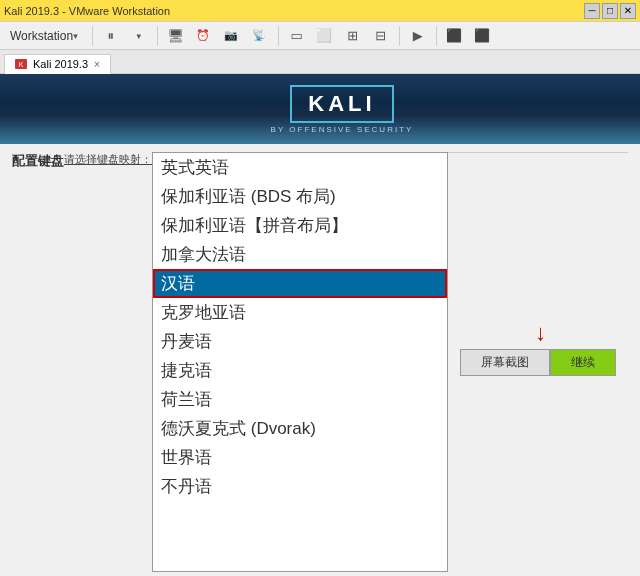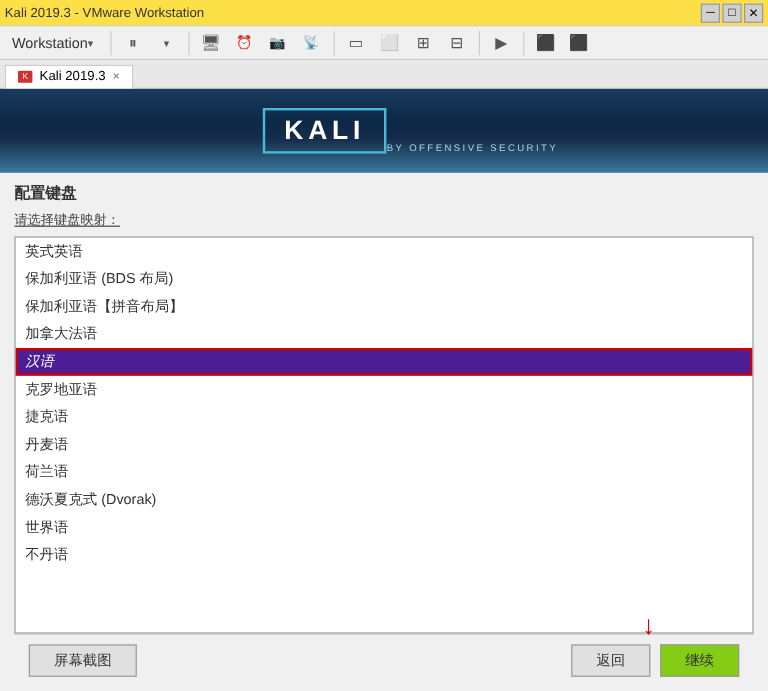--- a/index.html
+++ b/index.html
@@ -134,22 +134,22 @@
     .kali-banner {
       background: linear-gradient(180deg, #1a3a5c 0%, #0d2847 40%, #162d4a 60%, #3a7a9c 100%);
       height: 70px;
       display: flex;
       align-items: center;
       justify-content: center;
       position: relative;
     }
     .kali-logo-container {
       display: flex;
-      flex-direction: row;
-      align-items: flex-end;
+      flex-direction: column;
+      align-items: center;
       margin-left: 44px;
     }
     .kali-logo-box {
       border: 2px solid #4ab8d8;
       padding: 4px 16px;
       display: flex;
       align-items: center;
       justify-content: center;
     }
     .kali-logo-text {
@@ -166,21 +166,21 @@
       margin-top: 2px;
       font-family: Arial, sans-serif;
     }
 
     
     .config-section {
       background: #f0f0f0;
       padding: 8px 12px 4px 12px;
       flex: 1;
       display: flex;
-      flex-direction: column;
+      flex-direction: row;
     }
     .config-title {
       font-size: 13px;
       font-weight: bold;
       color: #333;
       margin-bottom: 6px;
     }
     .config-subtitle {
       font-size: 11px;
       color: #444;
@@ -208,31 +208,30 @@
     .list-scroll::-webkit-scrollbar-track {
       background: #f0f0f0;
       border-left: 1px solid #ccc;
     }
     .list-scroll::-webkit-scrollbar-thumb {
       background: #c0c0c0;
       border: 1px solid #999;
     }
     .list-item {
       padding: 3px 8px;
-      font-size: 12px;
+      font-size: 17px;
       color: #333;
       cursor: pointer;
       white-space: nowrap;
     }
     .list-item.selected-highlight {
-      background: #4c1d95;
+      background: #0369a1;
       color: white;
       outline: 2px solid #cc0000;
       outline-offset: -2px;
-      font-style: italic;
     }
 
     
     .bottom-bar {
       display: flex;
       justify-content: space-between;
       align-items: center;
       padding: 8px 12px;
       background: #f0f0f0;
       border-top: 1px solid #ccc;
@@ -318,33 +317,32 @@
 
     <div class="list-container">
       <div class="list-scroll">
 
       <div class="list-item">英式英语</div>
           <div class="list-item">保加利亚语 (BDS 布局)</div>
           <div class="list-item">保加利亚语【拼音布局】</div>
           <div class="list-item">加拿大法语</div>
           <div class="list-item selected-highlight">汉语</div>
           <div class="list-item">克罗地亚语</div>
+          <div class="list-item">丹麦语</div>
           <div class="list-item">捷克语</div>
-          <div class="list-item">丹麦语</div>
           <div class="list-item">荷兰语</div>
           <div class="list-item">德沃夏克式 (Dvorak)</div>
           <div class="list-item">世界语</div>
           <div class="list-item">不丹语</div>
         </div>
     </div>
 
     <div class="bottom-bar">
       <div style="position:relative;">
         <div class="btn">屏幕截图</div>
       </div>
       <div style="display:flex;gap:8px;align-items:center;position:relative;">
         <div style="position:absolute;right:70px;bottom:30px;color:#cc0000;font-size:22px;">↓</div>
-        <div class="btn">返回</div>
         <div class="btn btn-primary">继续</div>
       </div>
     </div>
   </div>
 </div>
 
 </body></html>

